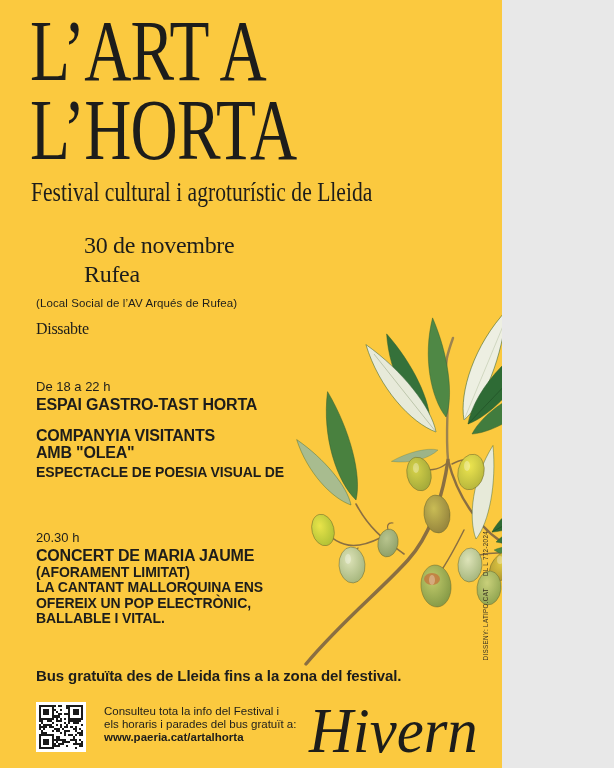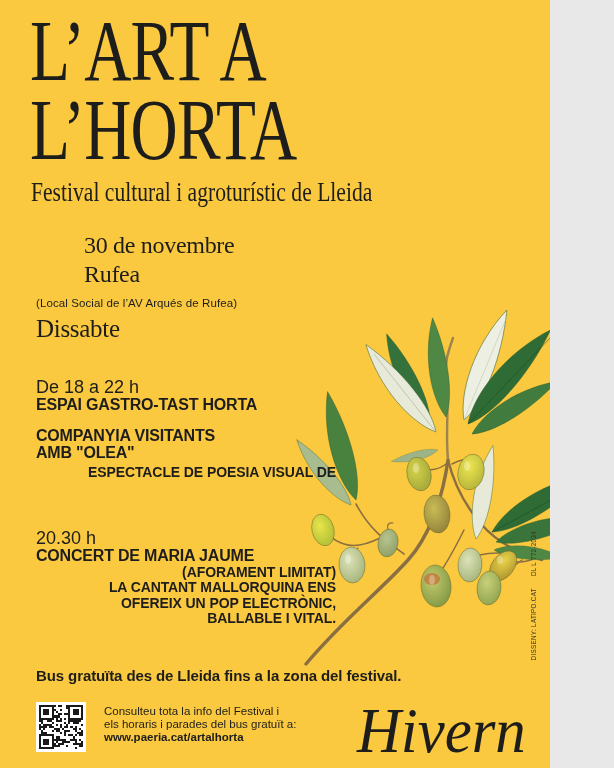--- a/index.html
+++ b/index.html
@@ -1,18 +1,18 @@
 <!DOCTYPE html>
 <html><head>
 <meta charset="utf-8">
 <style>
   * { margin:0; padding:0; box-sizing:border-box; }
   html,body { background:#e8e8e8; }
   .poster {
-    position:relative; width:550px; height:768px; overflow:hidden;
+    position:relative; width:502px; height:768px; overflow:hidden;
     background:#FBC93F; color:#1D1D1B;
     font-family:"Liberation Sans", sans-serif;
   }
 
   
   .title {
     position:absolute; left:30px; top:12px;
     font-family:"Liberation Serif", serif;
     font-size:86px; line-height:79px; font-weight:400;
     letter-spacing:-1px;
@@ -27,24 +27,24 @@
     white-space:nowrap;
   }
 
   
   .event { position:absolute; left:36px; top:231px; }
   .event .big { font-family:"Liberation Serif", serif; font-size:24px; line-height:29px; letter-spacing:-0.3px;margin-left:48px; }
   .event .detail { margin-top:7px; font-size:11.5px; line-height:14px; font-weight:500; letter-spacing:0.1px; }
 
   
   .program { position:absolute; left:36px; top:316px; width:300px; }
-  .program .day { font-family:"Liberation Serif", serif; font-size:25px; line-height:26px; margin-bottom:7px; letter-spacing:-0.3px; }
-  .program .time { font-size:18px; line-height:18px; font-weight:500;margin-top:36px; }
+  .program .day { font-family:"Liberation Serif", serif; font-size:16px; line-height:26px; margin-bottom:7px; letter-spacing:-0.3px; }
+  .program .time { font-size:13px; line-height:18px; font-weight:500;margin-top:36px; }
   .program .slot-title { font-size:16px; line-height:17.5px; font-weight:bold; letter-spacing:-0.2px; }
-  .program .desc { font-size:14px; line-height:15.5px; font-weight:bold; letter-spacing:-0.1px;text-align:right; }
+  .program .desc { font-size:14px; line-height:15.5px; font-weight:bold; letter-spacing:-0.1px; }
   .program .gap { height:13px; }
   .program .minigap { height:3px; }
 
   
   .footer-lines { position:absolute; left:36px; top:666px; font-size:15px; line-height:20.5px; font-weight:bold; letter-spacing:-0.1px; }
   .qr-row { position:absolute; left:36px; top:702px; display:flex; align-items:flex-start; }
   .qr-box { width:50px; height:50px; background:#ffffff; padding:3px; }
   .qr-box svg { display:block; width:44px; height:44px; }
   .qr-text { margin-left:18px; padding-top:3px; font-size:11.5px; line-height:13px; font-weight:500; }
   .qr-text .url { font-weight:bold; }

